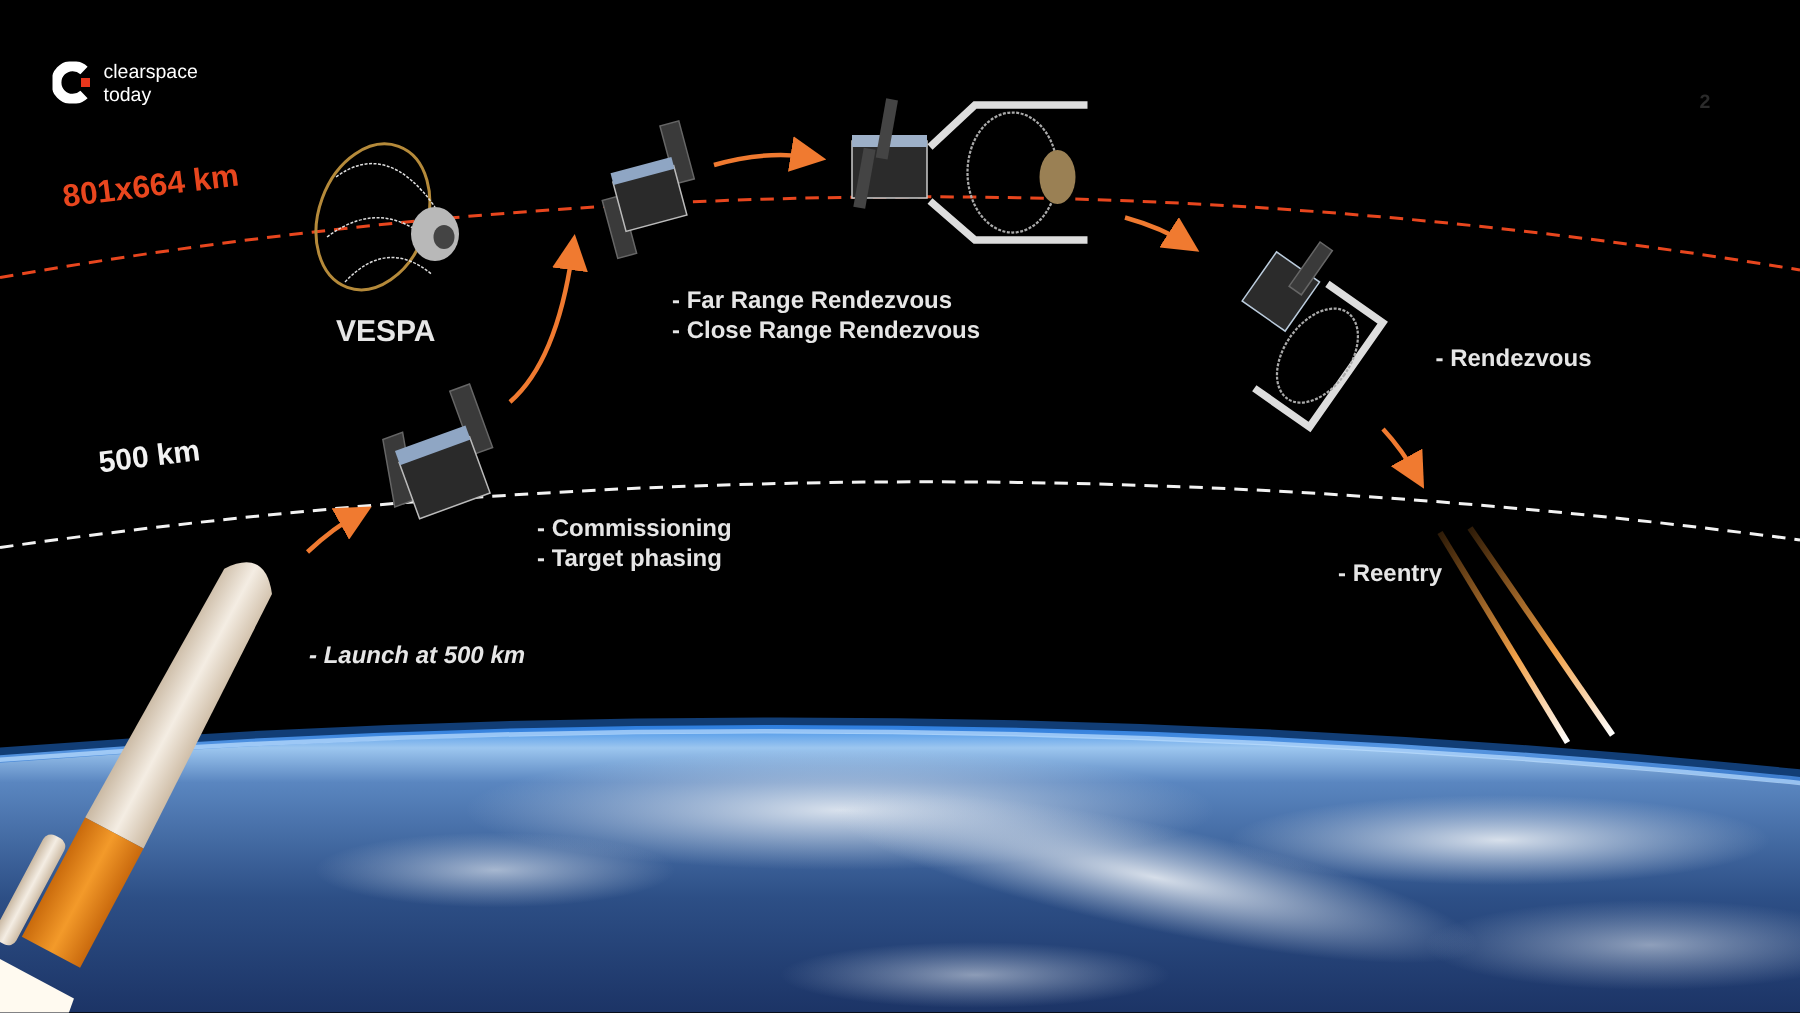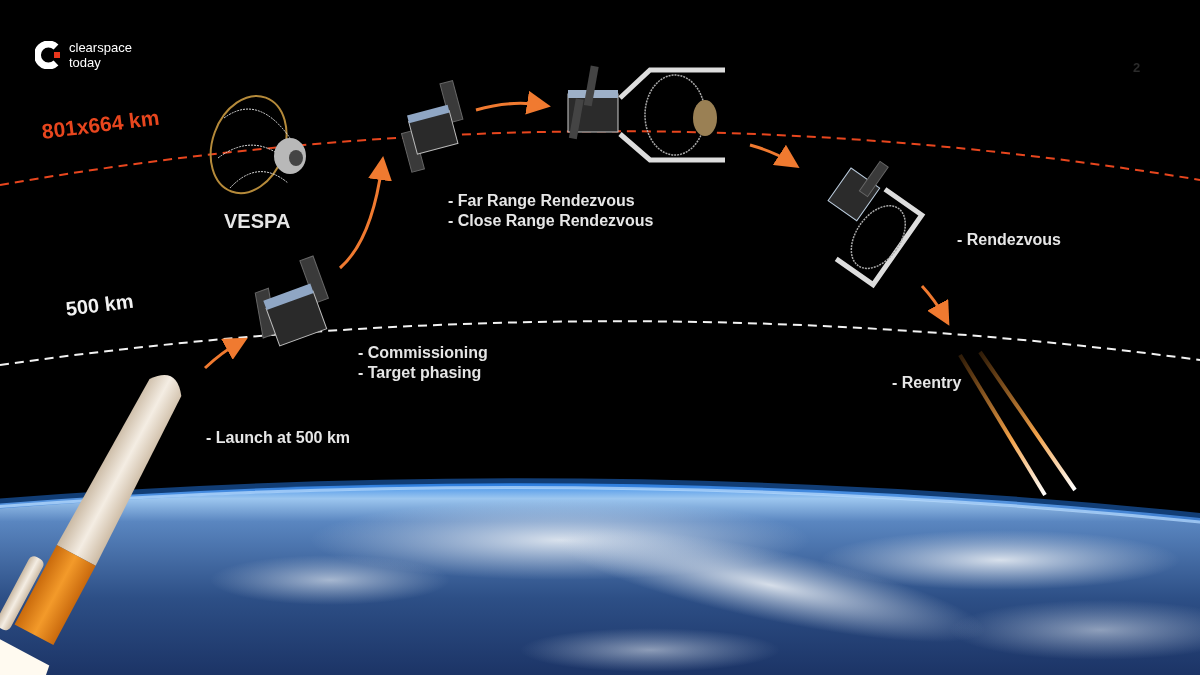--- a/index.html
+++ b/index.html
@@ -141,21 +141,21 @@
     </div>
   </div>
 
   <div class="page-num">2</div>
 
   <div class="orbit-label" style="left:42px; top:120px; color:#e8461e; transform:rotate(-7deg);">801x664 km</div>
   <div class="orbit-label" style="left:66px; top:298px; color:#f2f2f2; font-size:20px; transform:rotate(-7deg);">500 km</div>
 
   <div class="vespa" style="left:224px; top:210px;">VESPA</div>
 
-  <div class="label" style="left:206px; top:428px;">
+  <div class="label" style="left:206px; top:428px;font-style:italic;">
     <div>- Launch at 500 km</div>
   </div>
 
   <div class="label" style="left:358px; top:343px;">
     <div>- Commissioning</div>
     <div>- Target phasing</div>
   </div>
 
   <div class="label" style="left:448px; top:191px;">
     <div>- Far Range Rendezvous</div>

